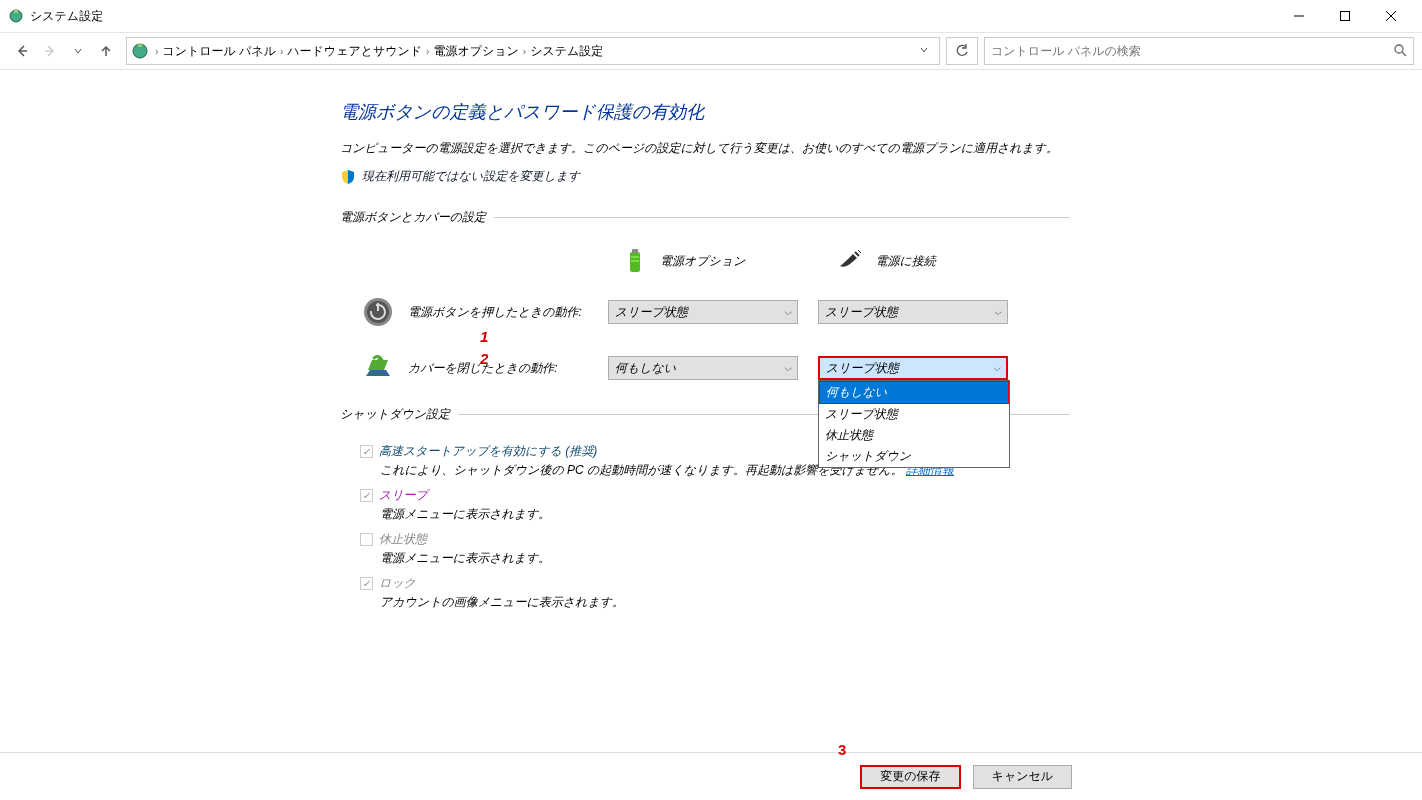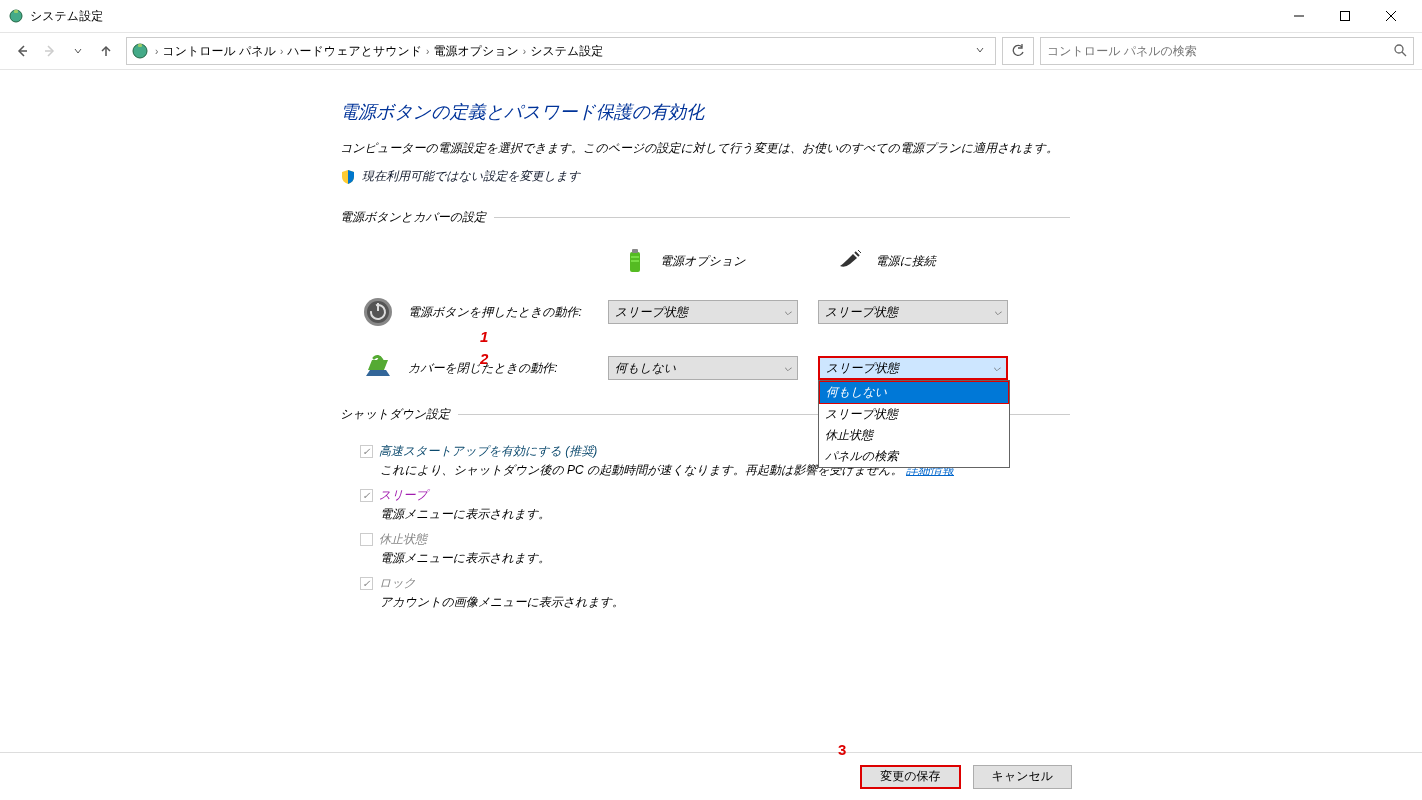--- a/index.html
+++ b/index.html
@@ -14,21 +14,21 @@
 
 .navbar { height: 38px; border-top: 1px solid #e5e5e5; border-bottom: 1px solid #e5e5e5; display: flex; align-items: center; padding: 0 8px; }
 .navbtn { width: 28px; height: 28px; display: flex; align-items: center; justify-content: center; color: #666; }
 .navbtn.disabled { color: #bbb; }
 .addrwrap { flex: 1; display: flex; align-items: center; height: 28px; border: 1px solid #ccc; margin: 0 6px; padding: 0 4px; }
 .addrwrap .picon { width: 18px; height: 18px; margin-right: 2px; }
 .bcarrow { color: #666; margin: 0 4px; font-size: 10px; }
 .bcitem { color: #000; font-size: 12px; }
 .addrwrap .tail { margin-left: auto; color: #666; padding-right: 6px; }
 .refresh { width: 32px; height: 28px; border: 1px solid #ccc; display:flex; align-items:center; justify-content:center; }
-.searchwrap { width: 374px; height: 28px; border: 1px solid #ccc; margin-left: 6px; display:flex; align-items:center; padding: 0 6px; }
+.searchwrap { width: 430px; height: 28px; border: 1px solid #ccc; margin-left: 6px; display:flex; align-items:center; padding: 0 6px; }
 .searchwrap input { border:none; outline:none; flex:1; font-size:12px; color:#888; }
 .searchwrap .sicon { color:#666; }
 
 .content { padding: 30px 0 0 340px; position: relative; font-style: italic; }
 .heading { color: #003399; font-size: 18px; font-weight: 400; margin-bottom: 14px; }
 .desc { font-size: 12px; line-height: 1.7; width: 730px; margin-bottom: 10px; }
 .adminlink { display:flex; align-items:center; gap:6px; margin-bottom: 24px; }
 .adminlink span { color: #0f172a; font-size: 12px; }
 .shield { width:16px; height:16px; }
 
@@ -225,21 +225,21 @@
             <span>何もしない</span>
             <span class="chev">⌵</span>
           </div>
         <div class="sel open">
           <span>スリープ状態</span>
             <span class="chev">⌵</span>
           <div class="dropdown">
             <div class="ditem hl">何もしない</div>
             <div class="ditem">スリープ状態</div>
             <div class="ditem">休止状態</div>
-            <div class="ditem">パネルの検索</div>
+            <div class="ditem">シャットダウン</div>
           </div>
         </div>
       </div>
     </div>
   </div>
 
   <div class="section">
     <div class="sectitle">
         <span>シャットダウン設定</span>
         <span class="line"></span>

